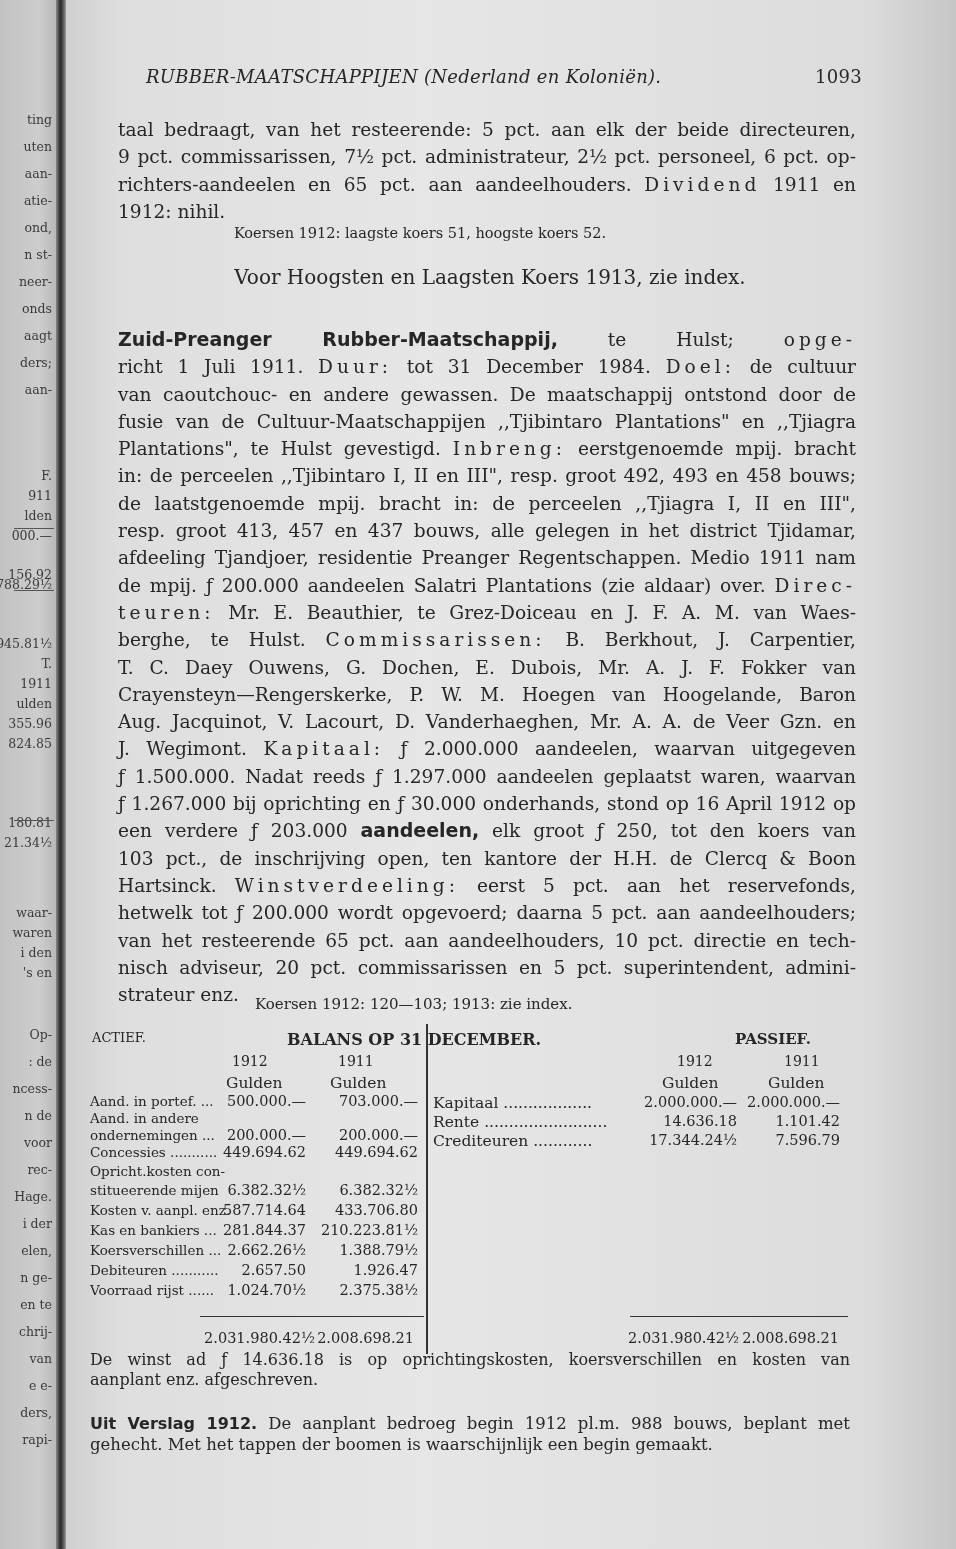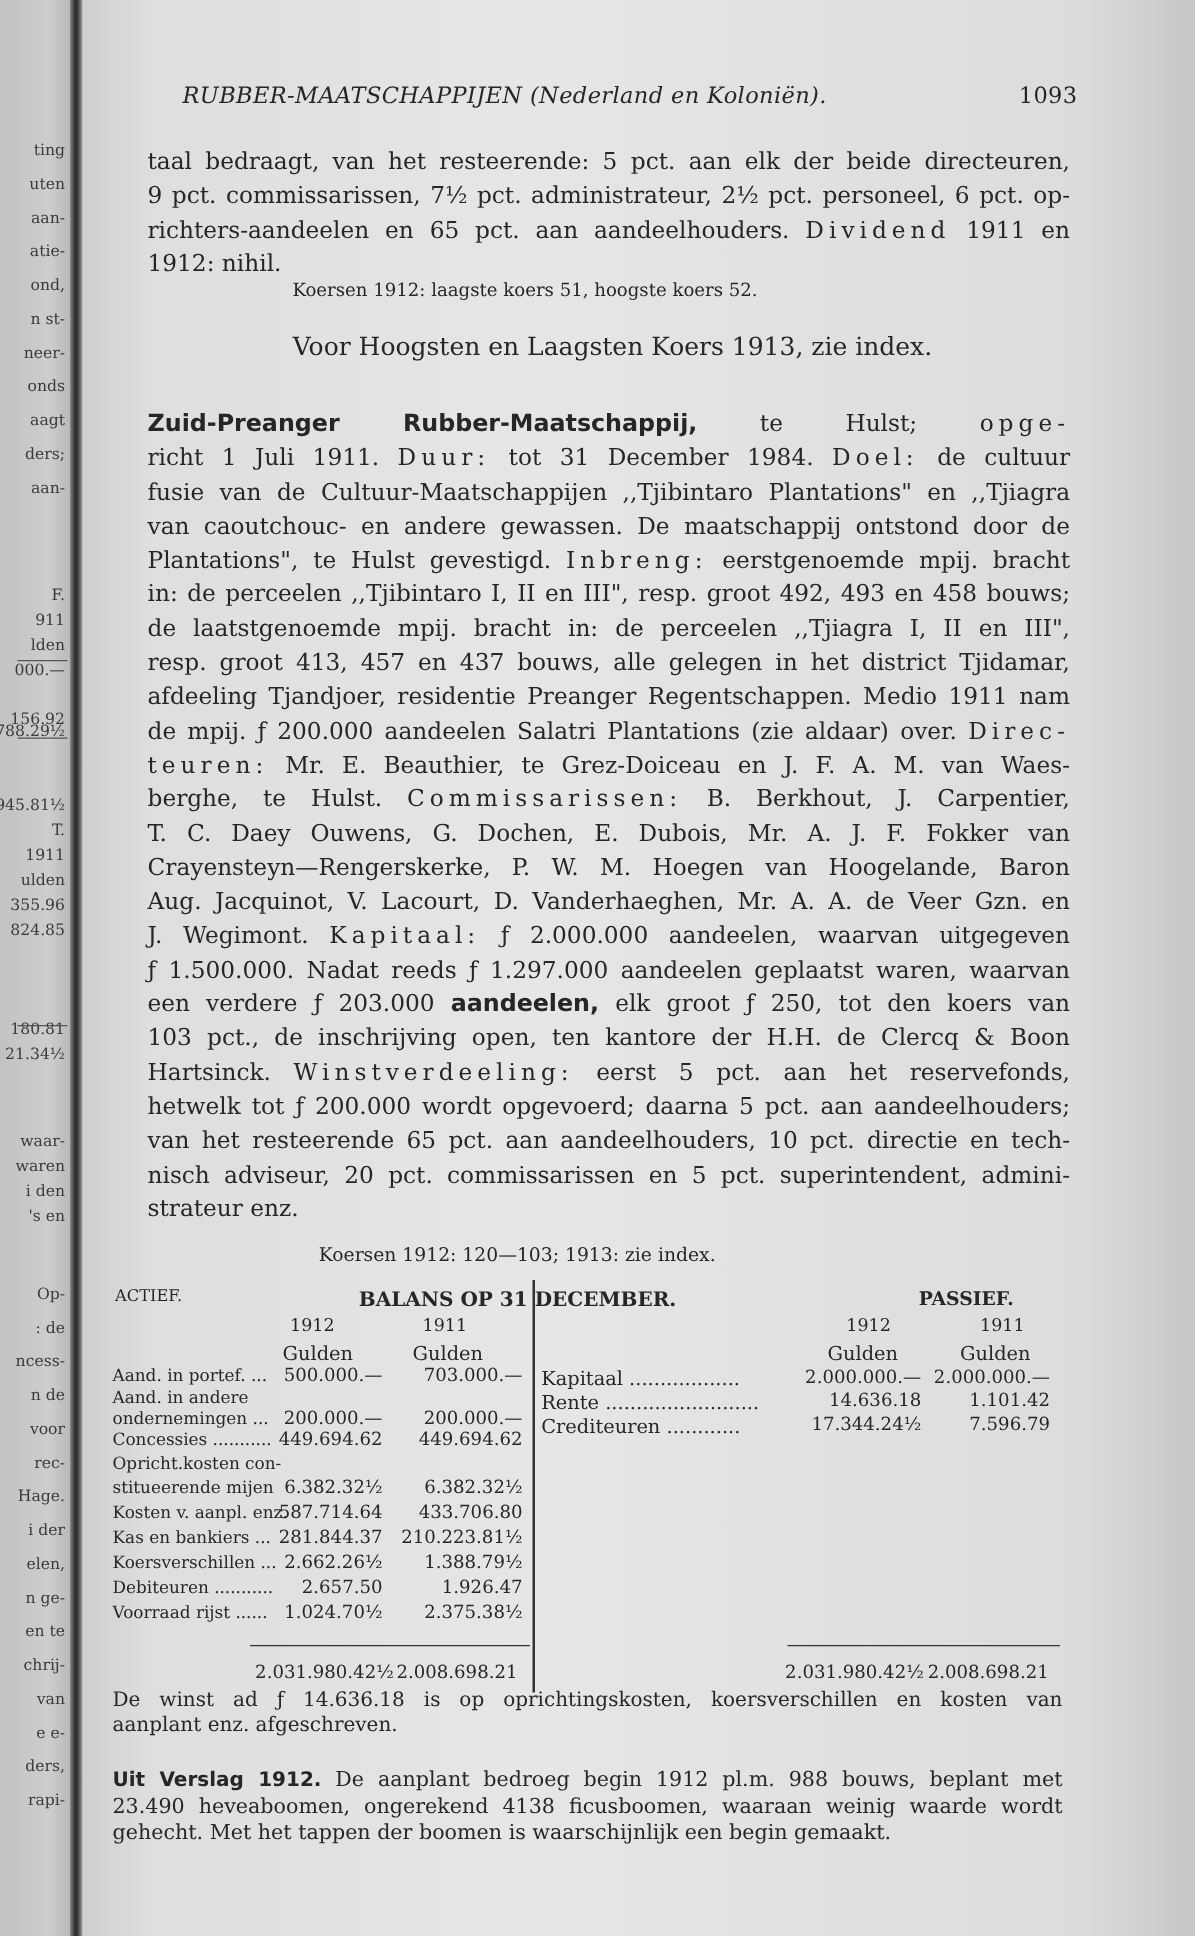--- a/index.html
+++ b/index.html
@@ -128,35 +128,36 @@
   <span class="line"><span>richters-aandeelen en 65 pct. aan aandeelhouders. </span><span class="spaced">Dividend</span><span> 1911 en</span></span>
   <span class="line last">1912: nihil.</span>
 </div>
 
 <div class="centered koersen-small">Koersen 1912: laagste koers 51, hoogste koers 52.</div>
 <div class="centered voor">Voor Hoogsten en Laagsten Koers 1913, zie index.</div>
 
 <div class="para" style="top:326px;" id="companyPara">
   <span class="line"><span class="bold-sans">Zuid-Preanger Rubber-Maatschappij,</span><span> te Hulst; </span><span class="spaced">opge-</span></span>
 <span class="line"><span>richt 1 Juli 1911. </span><span class="spaced">Duur:</span><span> tot 31 December 1984. </span><span class="spaced">Doel:</span><span> de cultuur</span></span>
+    <span class="line"><span>van caoutchouc- en andere gewassen. De maatschappij ontstond door de</span></span>
     <span class="line"><span>fusie van de Cultuur-Maatschappijen ,,Tjibintaro Plantations" en ,,Tjiagra</span></span>
-    <span class="line"><span>van caoutchouc- en andere gewassen. De maatschappij ontstond door de</span></span>
     <span class="line"><span>Plantations", te Hulst gevestigd. </span><span class="spaced">Inbreng:</span><span> eerstgenoemde mpij. bracht</span></span>
     <span class="line"><span>in: de perceelen ,,Tjibintaro I, II en III", resp. groot 492, 493 en 458 bouws;</span></span>
     <span class="line"><span>de laatstgenoemde mpij. bracht in: de perceelen ,,Tjiagra I, II en III",</span></span>
     <span class="line"><span>resp. groot 413, 457 en 437 bouws, alle gelegen in het district Tjidamar,</span></span>
     <span class="line"><span>afdeeling Tjandjoer, residentie Preanger Regentschappen. Medio 1911 nam</span></span>
     <span class="line"><span>de mpij. ƒ 200.000 aandeelen Salatri Plantations (zie aldaar) over. </span><span class="spaced">Direc-</span></span>
     <span class="line"><span class="spaced">teuren:</span><span> Mr. E. Beauthier, te Grez-Doiceau en J. F. A. M. van Waes-</span></span>
     <span class="line"><span>berghe, te Hulst. </span><span class="spaced">Commissarissen:</span><span> B. Berkhout, J. Carpentier,</span></span>
     <span class="line"><span>T. C. Daey Ouwens, G. Dochen, E. Dubois, Mr. A. J. F. Fokker van</span></span>
     <span class="line"><span>Crayensteyn—Rengerskerke, P. W. M. Hoegen van Hoogelande, Baron</span></span>
     <span class="line"><span>Aug. Jacquinot, V. Lacourt, D. Vanderhaeghen, Mr. A. A. de Veer Gzn. en</span></span>
     <span class="line"><span>J. Wegimont. </span><span class="spaced">Kapitaal:</span><span> ƒ 2.000.000 aandeelen, waarvan uitgegeven</span></span>
     <span class="line"><span>ƒ 1.500.000. Nadat reeds ƒ 1.297.000 aandeelen geplaatst waren, waarvan</span></span>
+    <span class="line"><span>ƒ 1.267.000 bij oprichting en ƒ 30.000 onderhands, stond op 16 April 1912 op</span></span>
     <span class="line"><span>een verdere ƒ 203.000 </span><span class="bold-sans">aandeelen,</span><span> elk groot ƒ 250, tot den koers van</span></span>
     <span class="line"><span>103 pct., de inschrijving open, ten kantore der  H.H. de Clercq &amp; Boon</span></span>
     <span class="line"><span>Hartsinck. </span><span class="spaced">Winstverdeeling:</span><span> eerst 5 pct. aan het reservefonds,</span></span>
     <span class="line"><span>hetwelk tot ƒ 200.000 wordt opgevoerd; daarna 5 pct. aan aandeelhouders;</span></span>
     <span class="line"><span>van het resteerende 65 pct. aan aandeelhouders, 10 pct. directie en tech-</span></span>
     <span class="line"><span>nisch adviseur, 20 pct. commissarissen en 5 pct. superintendent, admini-</span></span>
     <span class="line last"><span>strateur enz.</span></span>
   </div>
 
 <div class="koersen2">Koersen 1912: 120—103; 1913: zie index.</div>
@@ -229,15 +230,14 @@
   <div class="num" style="left:735px; width:104px; top:1330px;">2.008.698.21</div>
 </div>
 
 <div class="footnote" style="top:1350px;">
   <div style="text-align:justify; text-align-last:justify;">De winst ad ƒ 14.636.18 is op oprichtingskosten, koersverschillen en kosten van</div>
   <div>aanplant enz. afgeschreven.</div>
 </div>
 
 <div class="verslag" style="top:1413px;">
   <div style="text-align:justify; text-align-last:justify;"><span class="bold-sans" style="font-size:16px;">Uit Verslag 1912.</span><span> De aanplant bedroeg begin 1912 pl.m. 988 bouws, beplant met</span></div>
-  <div style="text-align:justify; text-align-last:justify;">23.490 heveaboomen, ongerekend 4138 ficusboomen, waaraan weinig waarde wordt</div>
   <div>gehecht. Met het tappen der boomen is waarschijnlijk een begin gemaakt.</div>
 </div>
 
 </body></html>

